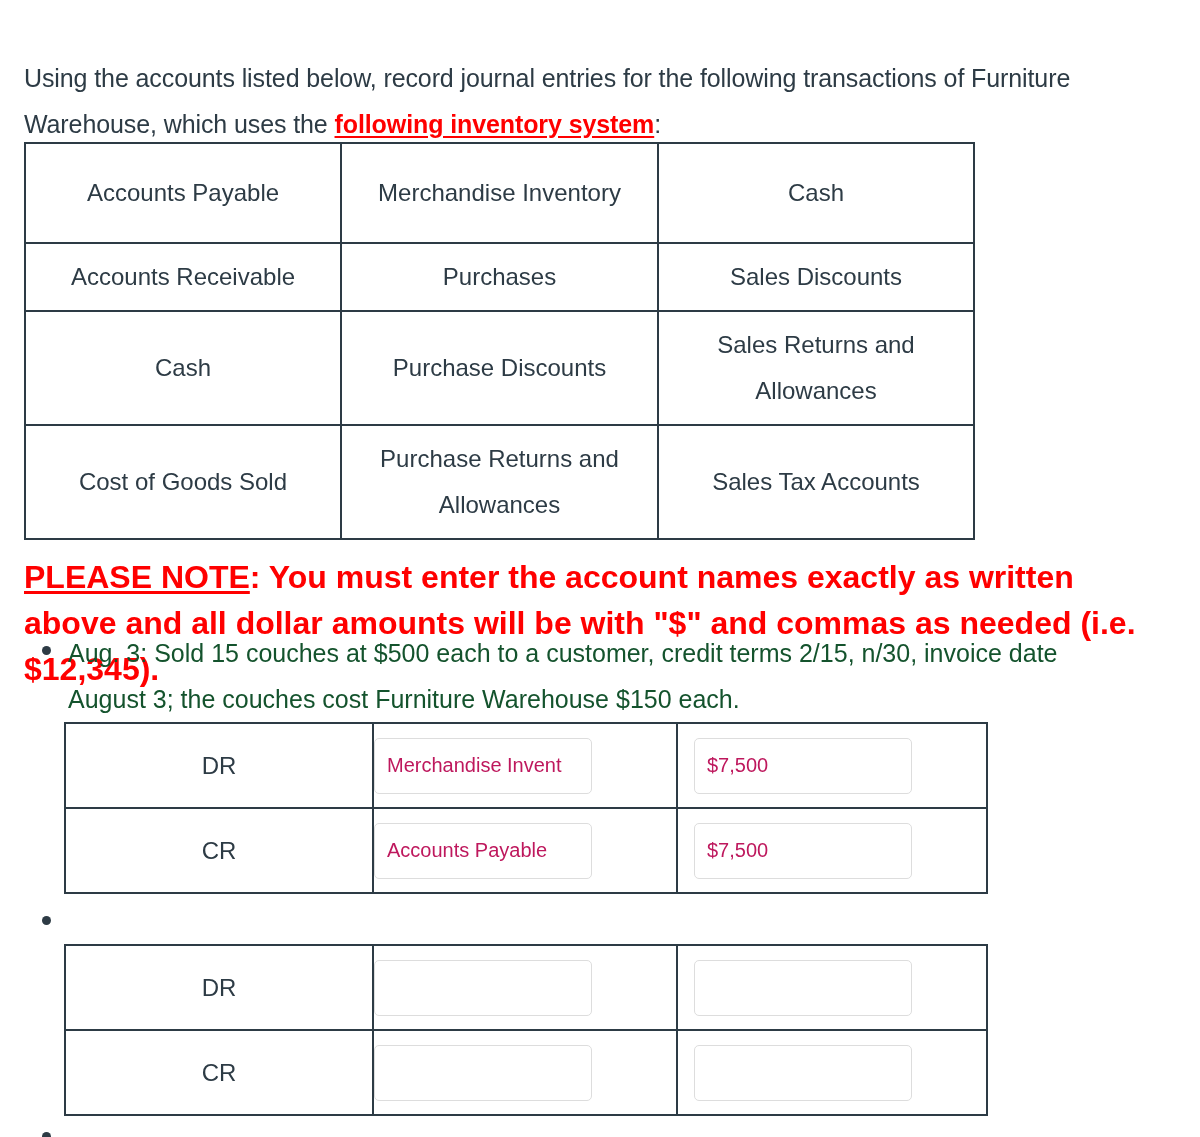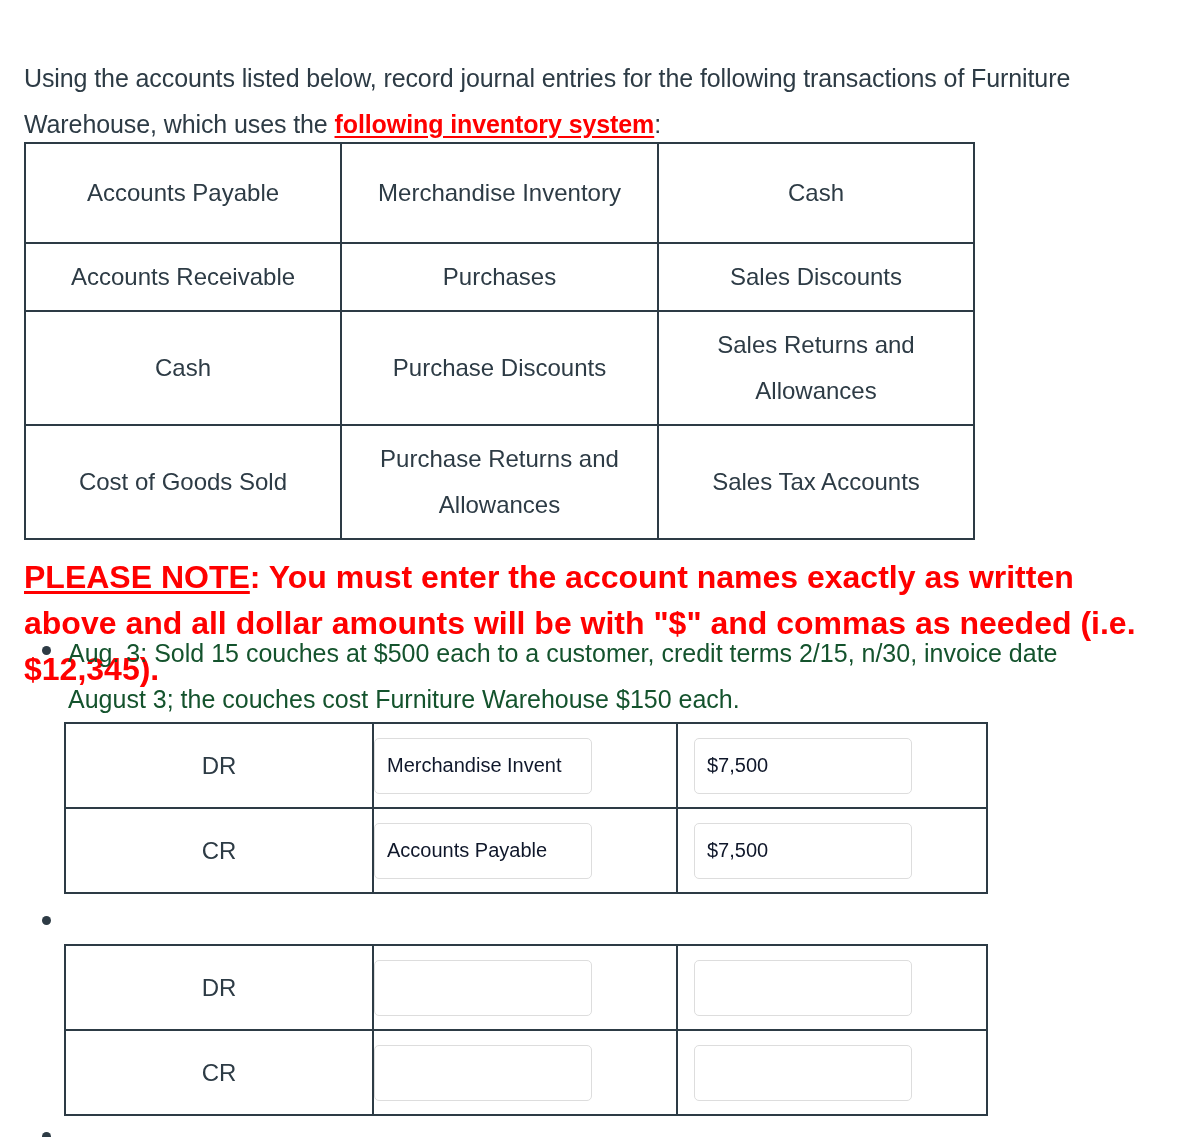--- a/index.html
+++ b/index.html
@@ -141,21 +141,21 @@
   }
   .jfield {
     box-sizing: border-box;
     width: 218px;
     height: 56px;
     border: 1px solid #DDDDDD;
     border-radius: 5px;
     background: #ffffff;
     font-family: "Liberation Sans", sans-serif;
     font-size: 20px;
-    color: #0f172a;
+    color: #be185d;
     padding: 0 12px;
     outline: none;
     display: block;
   }
   .jfield::placeholder { color: #9aa3a9; }
   .field-cell.amount { padding-left: 16px; }
 
   #journal-table-1 { top: 722px; }
   #journal-table-2 { top: 944px; }
 </style>

